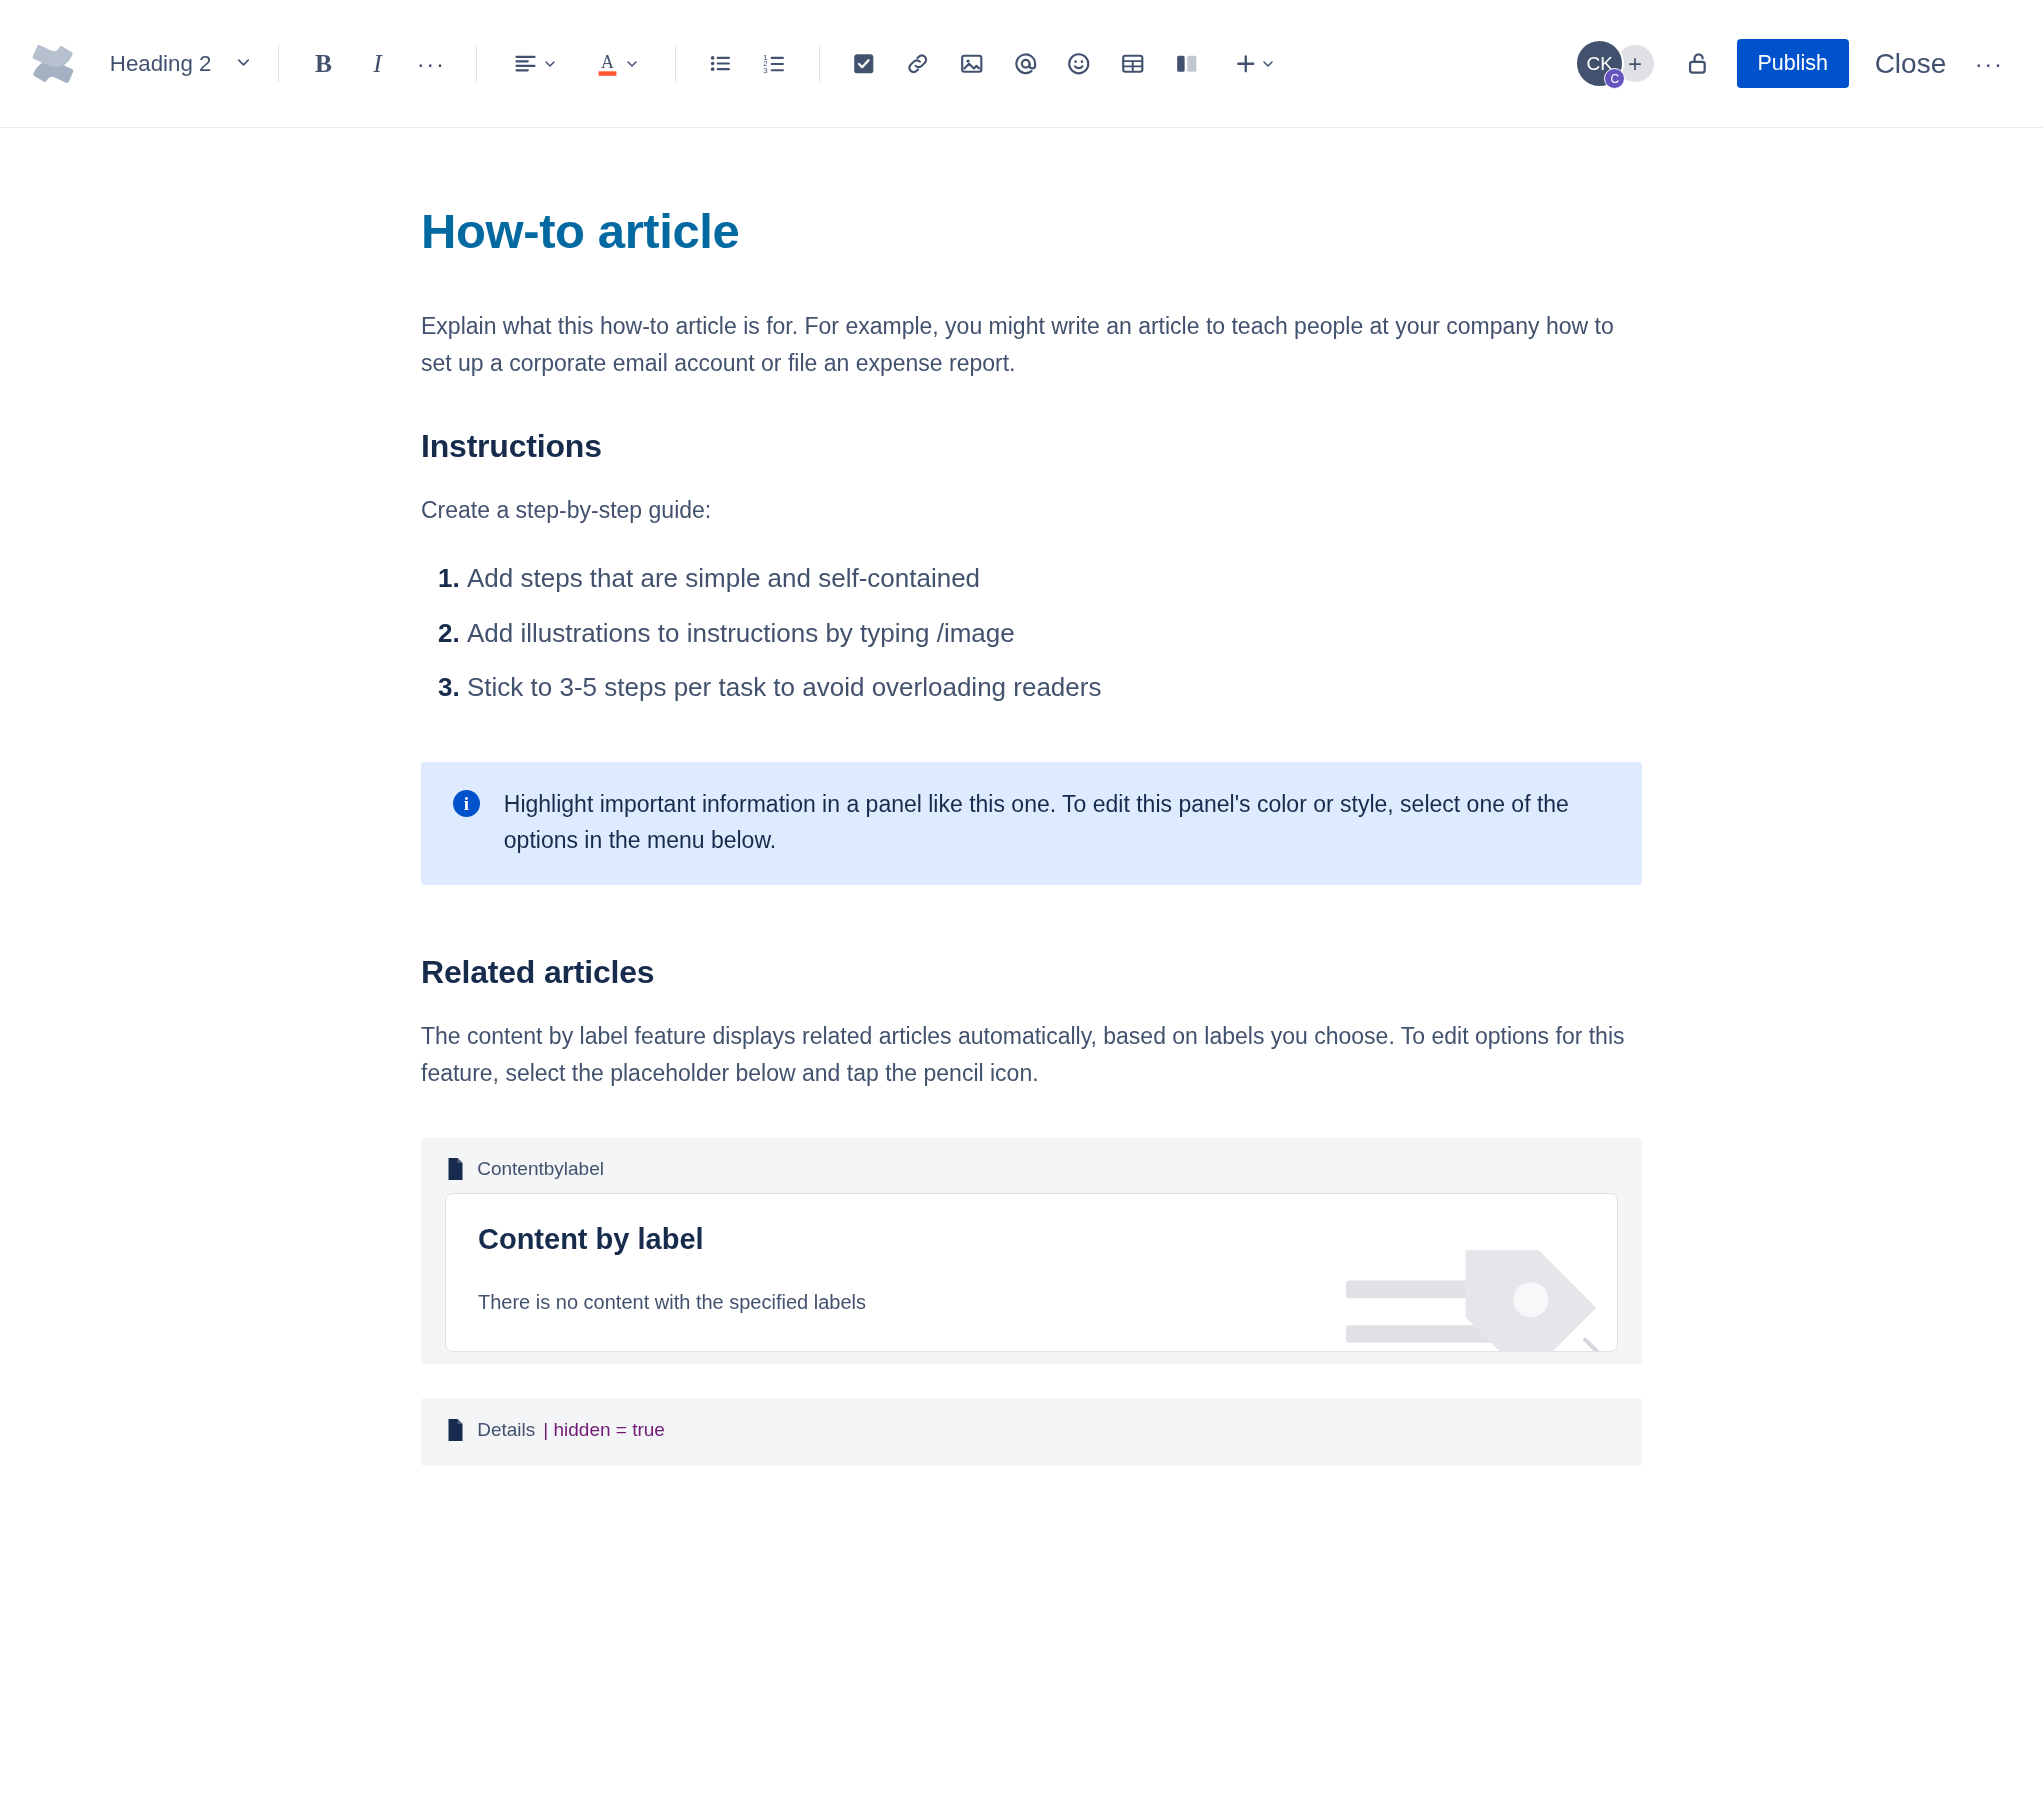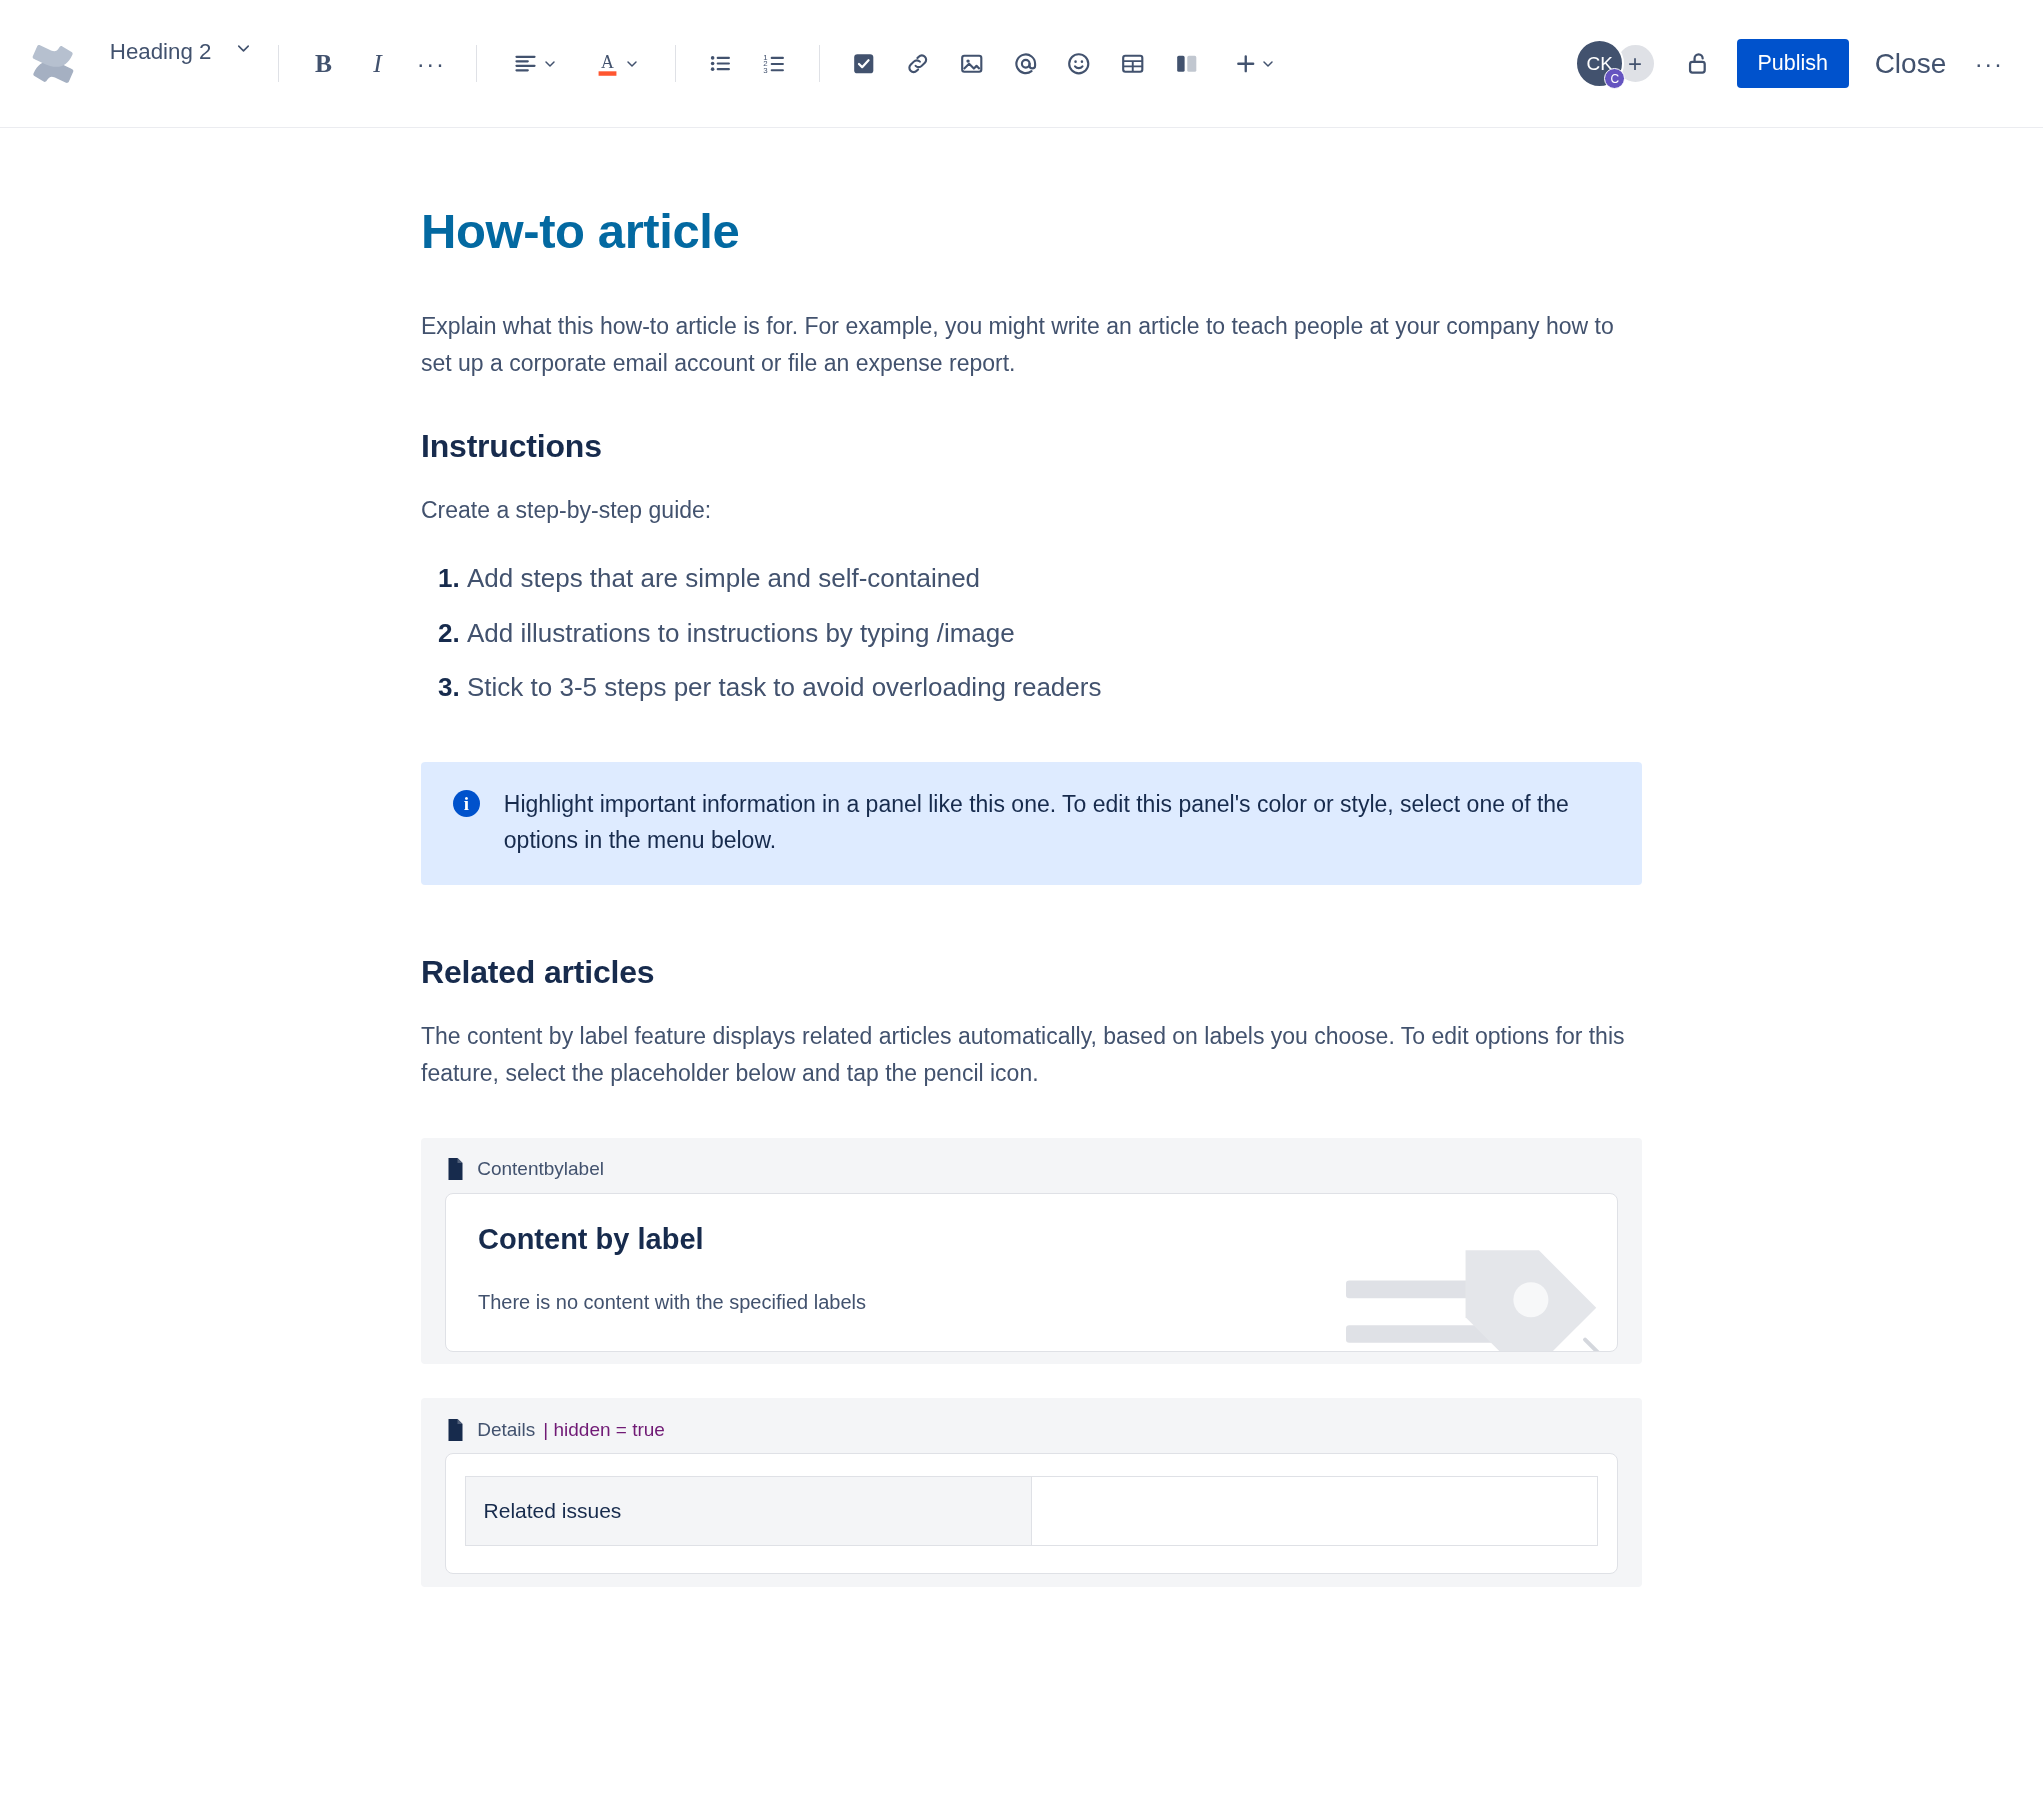--- a/index.html
+++ b/index.html
@@ -32,21 +32,21 @@
     flex: 0 0 auto;
     margin-right: 14.4px;
   }
   .tb-sep {
     width: 0.8px; height: 37px;
     background: #dfe1e6;
     margin: 0 17.6px;
     flex: 0 0 auto;
   }
   .tb-style {
-    display: flex; 
+    display: flex; align-items: center;
     height: 49px;
     padding: 0 8px 0 14.4px;
     border-radius: 4px;
     cursor: pointer;
     flex: 0 0 auto;
   }
   .tb-style-label {
     font-size: 22.3px;
     color: #42526e;
     margin-right: 22.3px;
@@ -503,27 +503,17 @@
       <div class="macro-head">
         <span class="file-ico">
           <svg width="21" height="24" viewBox="0 0 20 24">
             <path d="M3 1h9l5 5v17H3z" fill="#172b4d"></path>
             <path d="M12 1l5 5h-5z" fill="#505f79"></path>
           </svg>
         </span>
         <span>Details</span>
         <span class="muted">| hidden = true</span>
       </div>
-      <div class="macro-body" style="padding:4.8px 19px 8px 19px;">
-        <table class="details-table">
-          <tbody>
-            <tr>
-              <th>Related issues</th>
-              <td></td>
-            </tr>
-          </tbody>
-        </table>
-      </div>
     </div>
 
   </div>
 </div>
 
 
 </body></html>

